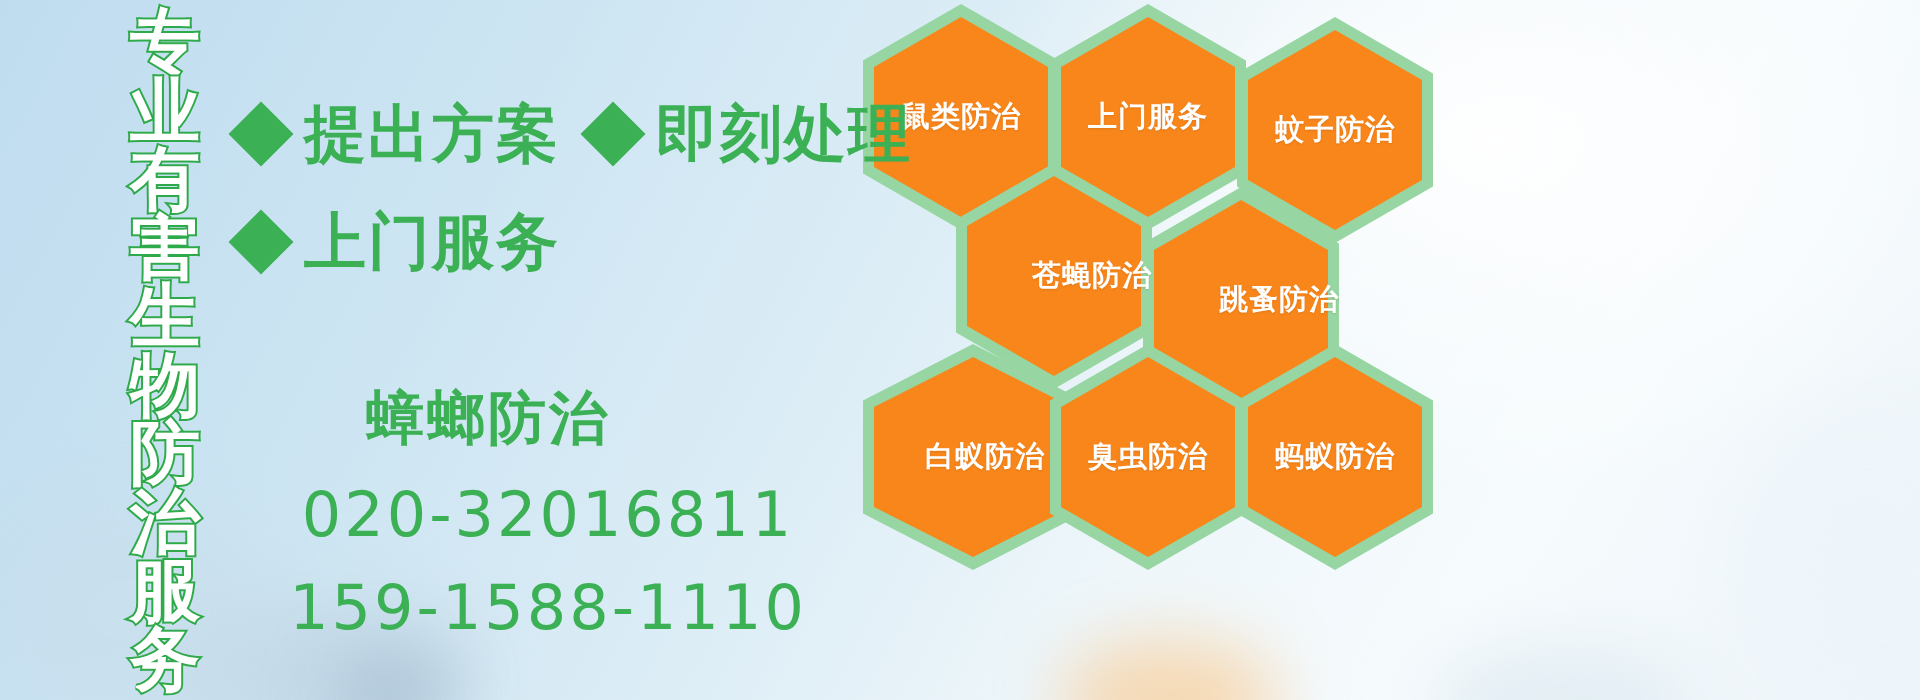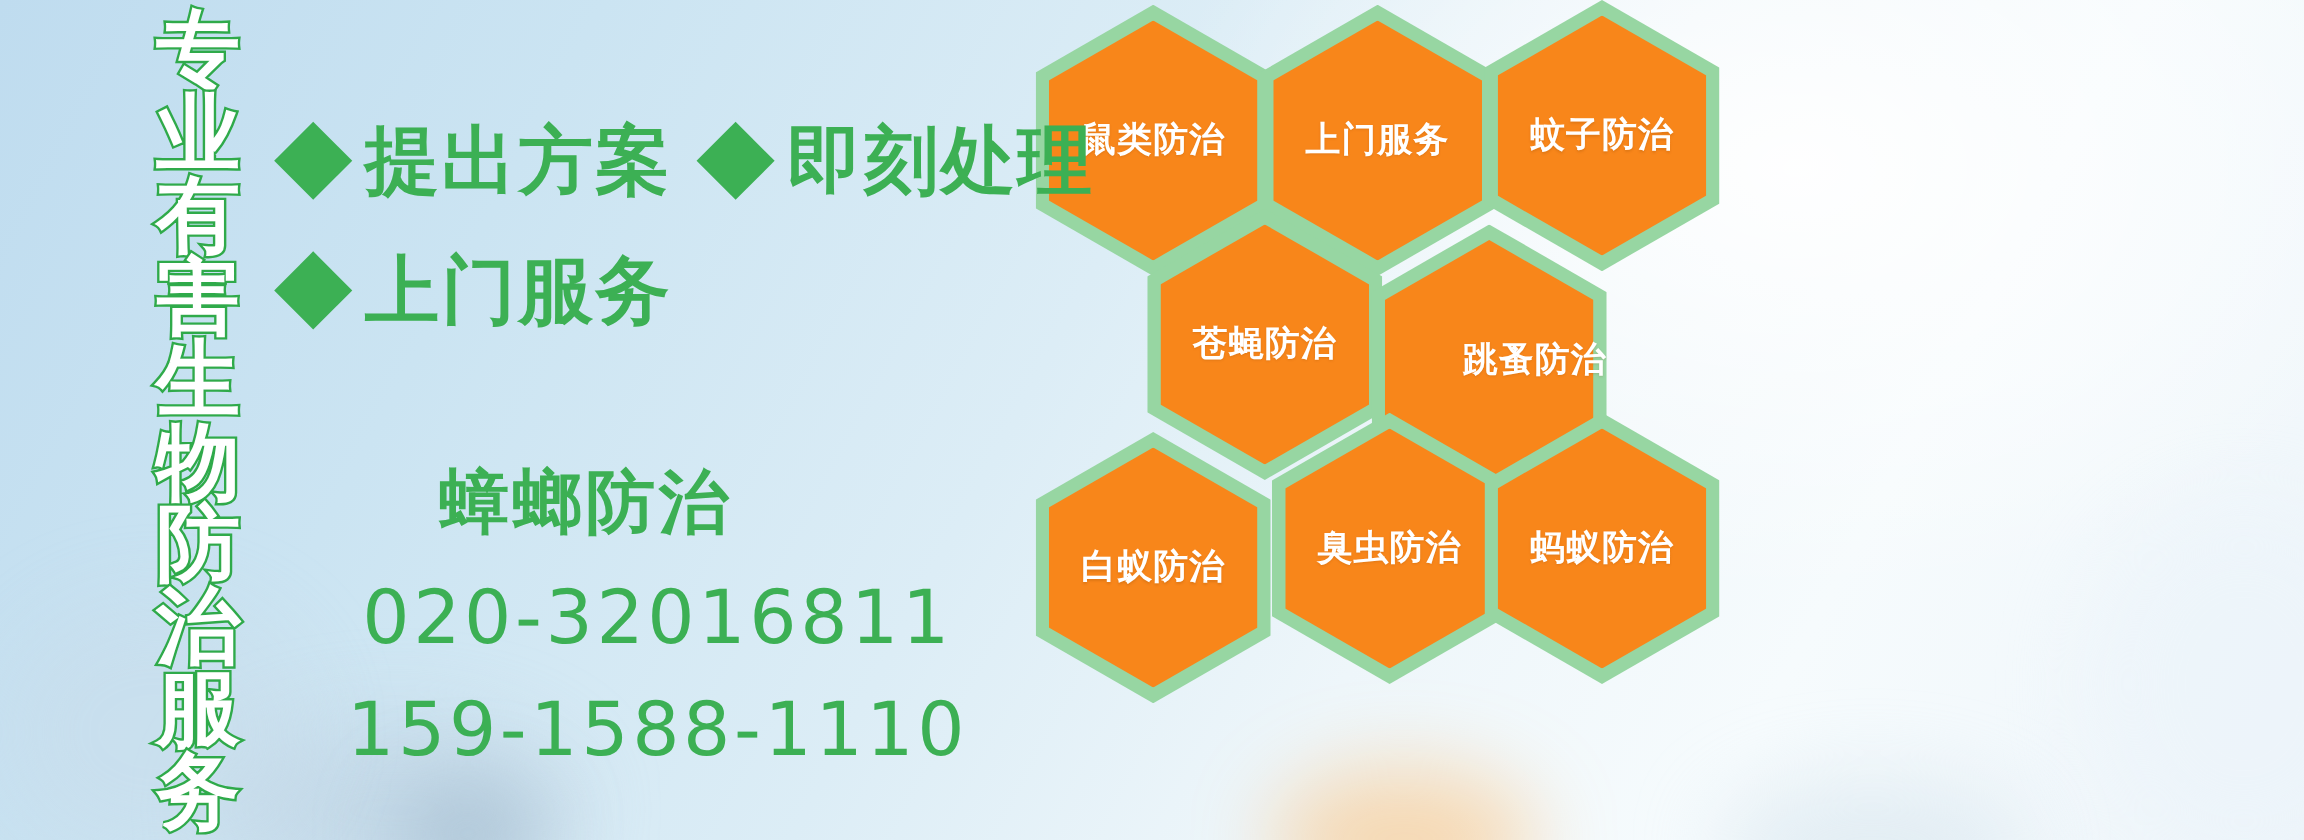--- a/index.html
+++ b/index.html
@@ -215,45 +215,45 @@
       <span class="hex-inner"></span>
       <span class="hex-label">鼠类防治</span>
     </div>
 
     <div class="hex" style="left:195px; top:4px;">
       <span class="hex-outer"></span>
       <span class="hex-inner"></span>
       <span class="hex-label">上门服务</span>
     </div>
 
-    <div class="hex" style="left:382px; top:0;align-items:center;">
+    <div class="hex" style="left:382px; top:17px;align-items:center;">
       <span class="hex-outer"></span>
       <span class="hex-inner"></span>
       <span class="hex-label">蚊子防治</span>
     </div>
 
-    <div class="hex" style="left:101px; top:174px;">
+    <div class="hex" style="left:101px; top:163px;justify-content:flex-end;">
       <span class="hex-outer"></span>
       <span class="hex-inner"></span>
       <span class="hex-label">苍蝇防治</span>
     </div>
 
     <div class="hex" style="left:288px; top:187px;justify-content:flex-end;">
       <span class="hex-outer"></span>
       <span class="hex-inner"></span>
       <span class="hex-label">跳蚤防治</span>
     </div>
 
-    <div class="hex" style="left:8px;  top:360px;">
+    <div class="hex" style="left:8px;  top:344px;padding-left:24px;">
       <span class="hex-outer"></span>
       <span class="hex-inner"></span>
       <span class="hex-label">白蚁防治</span>
     </div>
 
-    <div class="hex" style="left:205px; top:344px;">
+    <div class="hex" style="left:195px; top:344px;">
       <span class="hex-outer"></span>
       <span class="hex-inner"></span>
       <span class="hex-label">臭虫防治</span>
     </div>
 
     <div class="hex" style="left:382px; top:344px;">
       <span class="hex-outer"></span>
       <span class="hex-inner"></span>
       <span class="hex-label">蚂蚁防治</span>
     </div>

